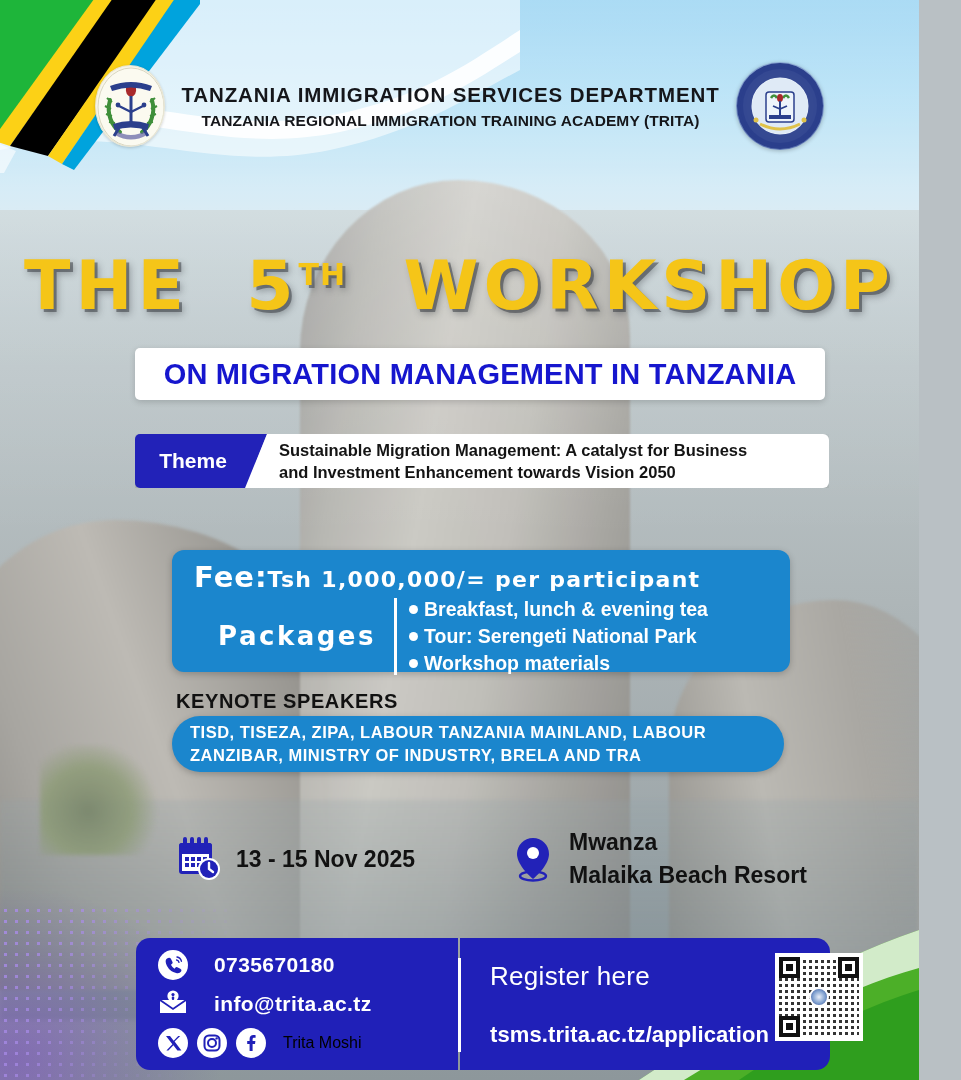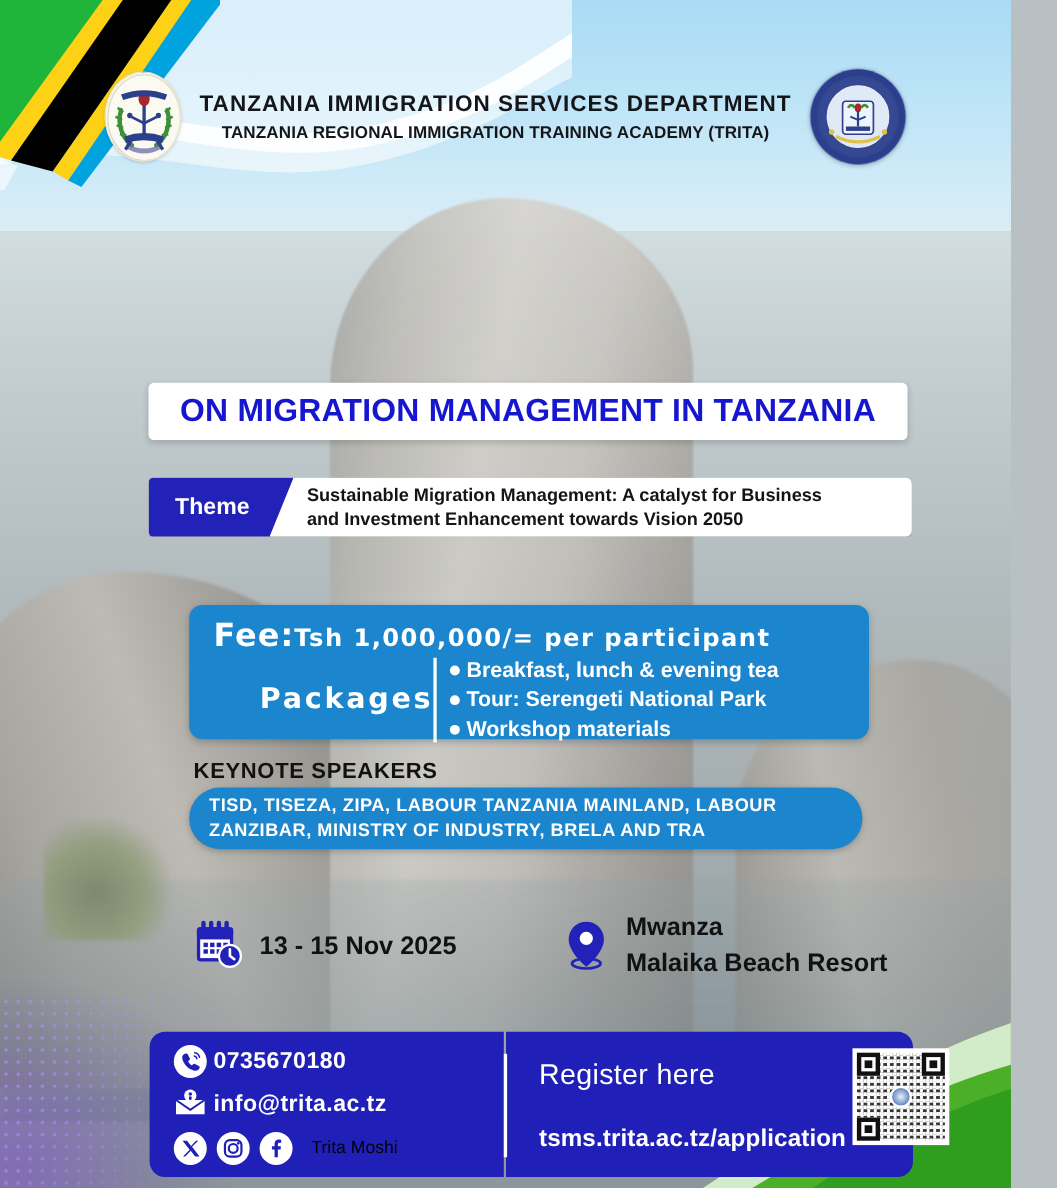--- a/index.html
+++ b/index.html
@@ -171,21 +171,21 @@
     font-family:"DejaVu Sans", sans-serif;
   }
   .fee-value {
     font-size:22px; font-weight:bold; color:#fff; letter-spacing:1.3px;
     font-family:"DejaVu Sans", sans-serif;
   }
   .pkg-row { display:flex; align-items:center; margin-top:2px; }
   .pkg-label {
     font-size:26px; font-weight:bold; color:#fff; letter-spacing:2.5px;
     font-family:"DejaVu Sans", sans-serif;
-    width:200px; flex:0 0 auto; text-align:right; padding-left:6px;
+    width:200px; flex:0 0 auto; text-align:center; padding-left:6px;
   }
   .pkg-divider { width:3px; background:#fff; align-self:stretch; margin:2px 12px 2px 0; }
   .pkg-list { list-style:none; }
   .pkg-list li {
     font-size:19.5px; font-weight:bold; color:#fff; line-height:1.38;
     display:flex; align-items:center; gap:6px;
   }
   .bullet { width:9px; height:9px; background:#fff; border-radius:50%; flex:0 0 auto; }
 
   
@@ -217,21 +217,21 @@
     background:#2020B8; border-radius:14px 0 0 14px;
     padding:12px 0 12px 22px;
     display:flex; flex-direction:column; justify-content:center; gap:7px;
   }
   .footer-right {
     position:absolute; left:460px; top:938px; width:370px; height:132px;
     background:#2020B8; border-radius:0 14px 14px 0;
     padding:10px 16px;
     display:flex; align-items:center;
   }
-  .foot-line { display:flex; align-items:center; gap:6px; }
+  .foot-line { display:flex; align-items:center; gap:26px; }
   .foot-line .txt {
     font-size:21px; font-weight:bold; color:#fff; letter-spacing:.4px;
   }
   .circ-icon {
     width:30px; height:30px; border-radius:50%; background:#fff;
     display:flex; align-items:center; justify-content:center; flex:0 0 auto;
   }
   .social-row { display:flex; align-items:center; gap:9px; }
   .social-row .txt { margin-left:8px; }
   .divider-vert {
@@ -341,20 +341,27 @@
         <rect x="43" y="39" width="2" height="14" fill="#2b3f8c"></rect>
         <path d="M37,44 l7,3 M51,44 l-7,3" stroke="#2b3f8c" stroke-width="1.8"></path>
         <rect x="33" y="53" width="22" height="4" fill="#2b3f8c"></rect>
         <path d="M24,62 q20,10 40,0" stroke="#dfc24a" stroke-width="3" fill="none"></path>
         <circle cx="20" cy="58" r="2.5" fill="#dfc24a"></circle>
         <circle cx="68" cy="58" r="2.5" fill="#dfc24a"></circle>
       </svg>
     </div>
   </div>
 
+  <div class="title-wrap">
+    <div class="title-main">
+      <span>THE</span>
+      <span>&nbsp;</span><span>5</span><sup>TH</sup>
+      <span>&nbsp;</span><span>WORKSHOP</span>
+    </div>
+  </div>
   <div class="subtitle-band">
     <span>ON MIGRATION MANAGEMENT IN TANZANIA</span>
   </div>
 
   <div class="theme-row">
     <div class="theme-tab">Theme</div>
     <div class="theme-body">
       <div>Sustainable Migration Management: A catalyst for Business</div>
       <div>and Investment Enhancement towards Vision 2050</div>
     </div>

